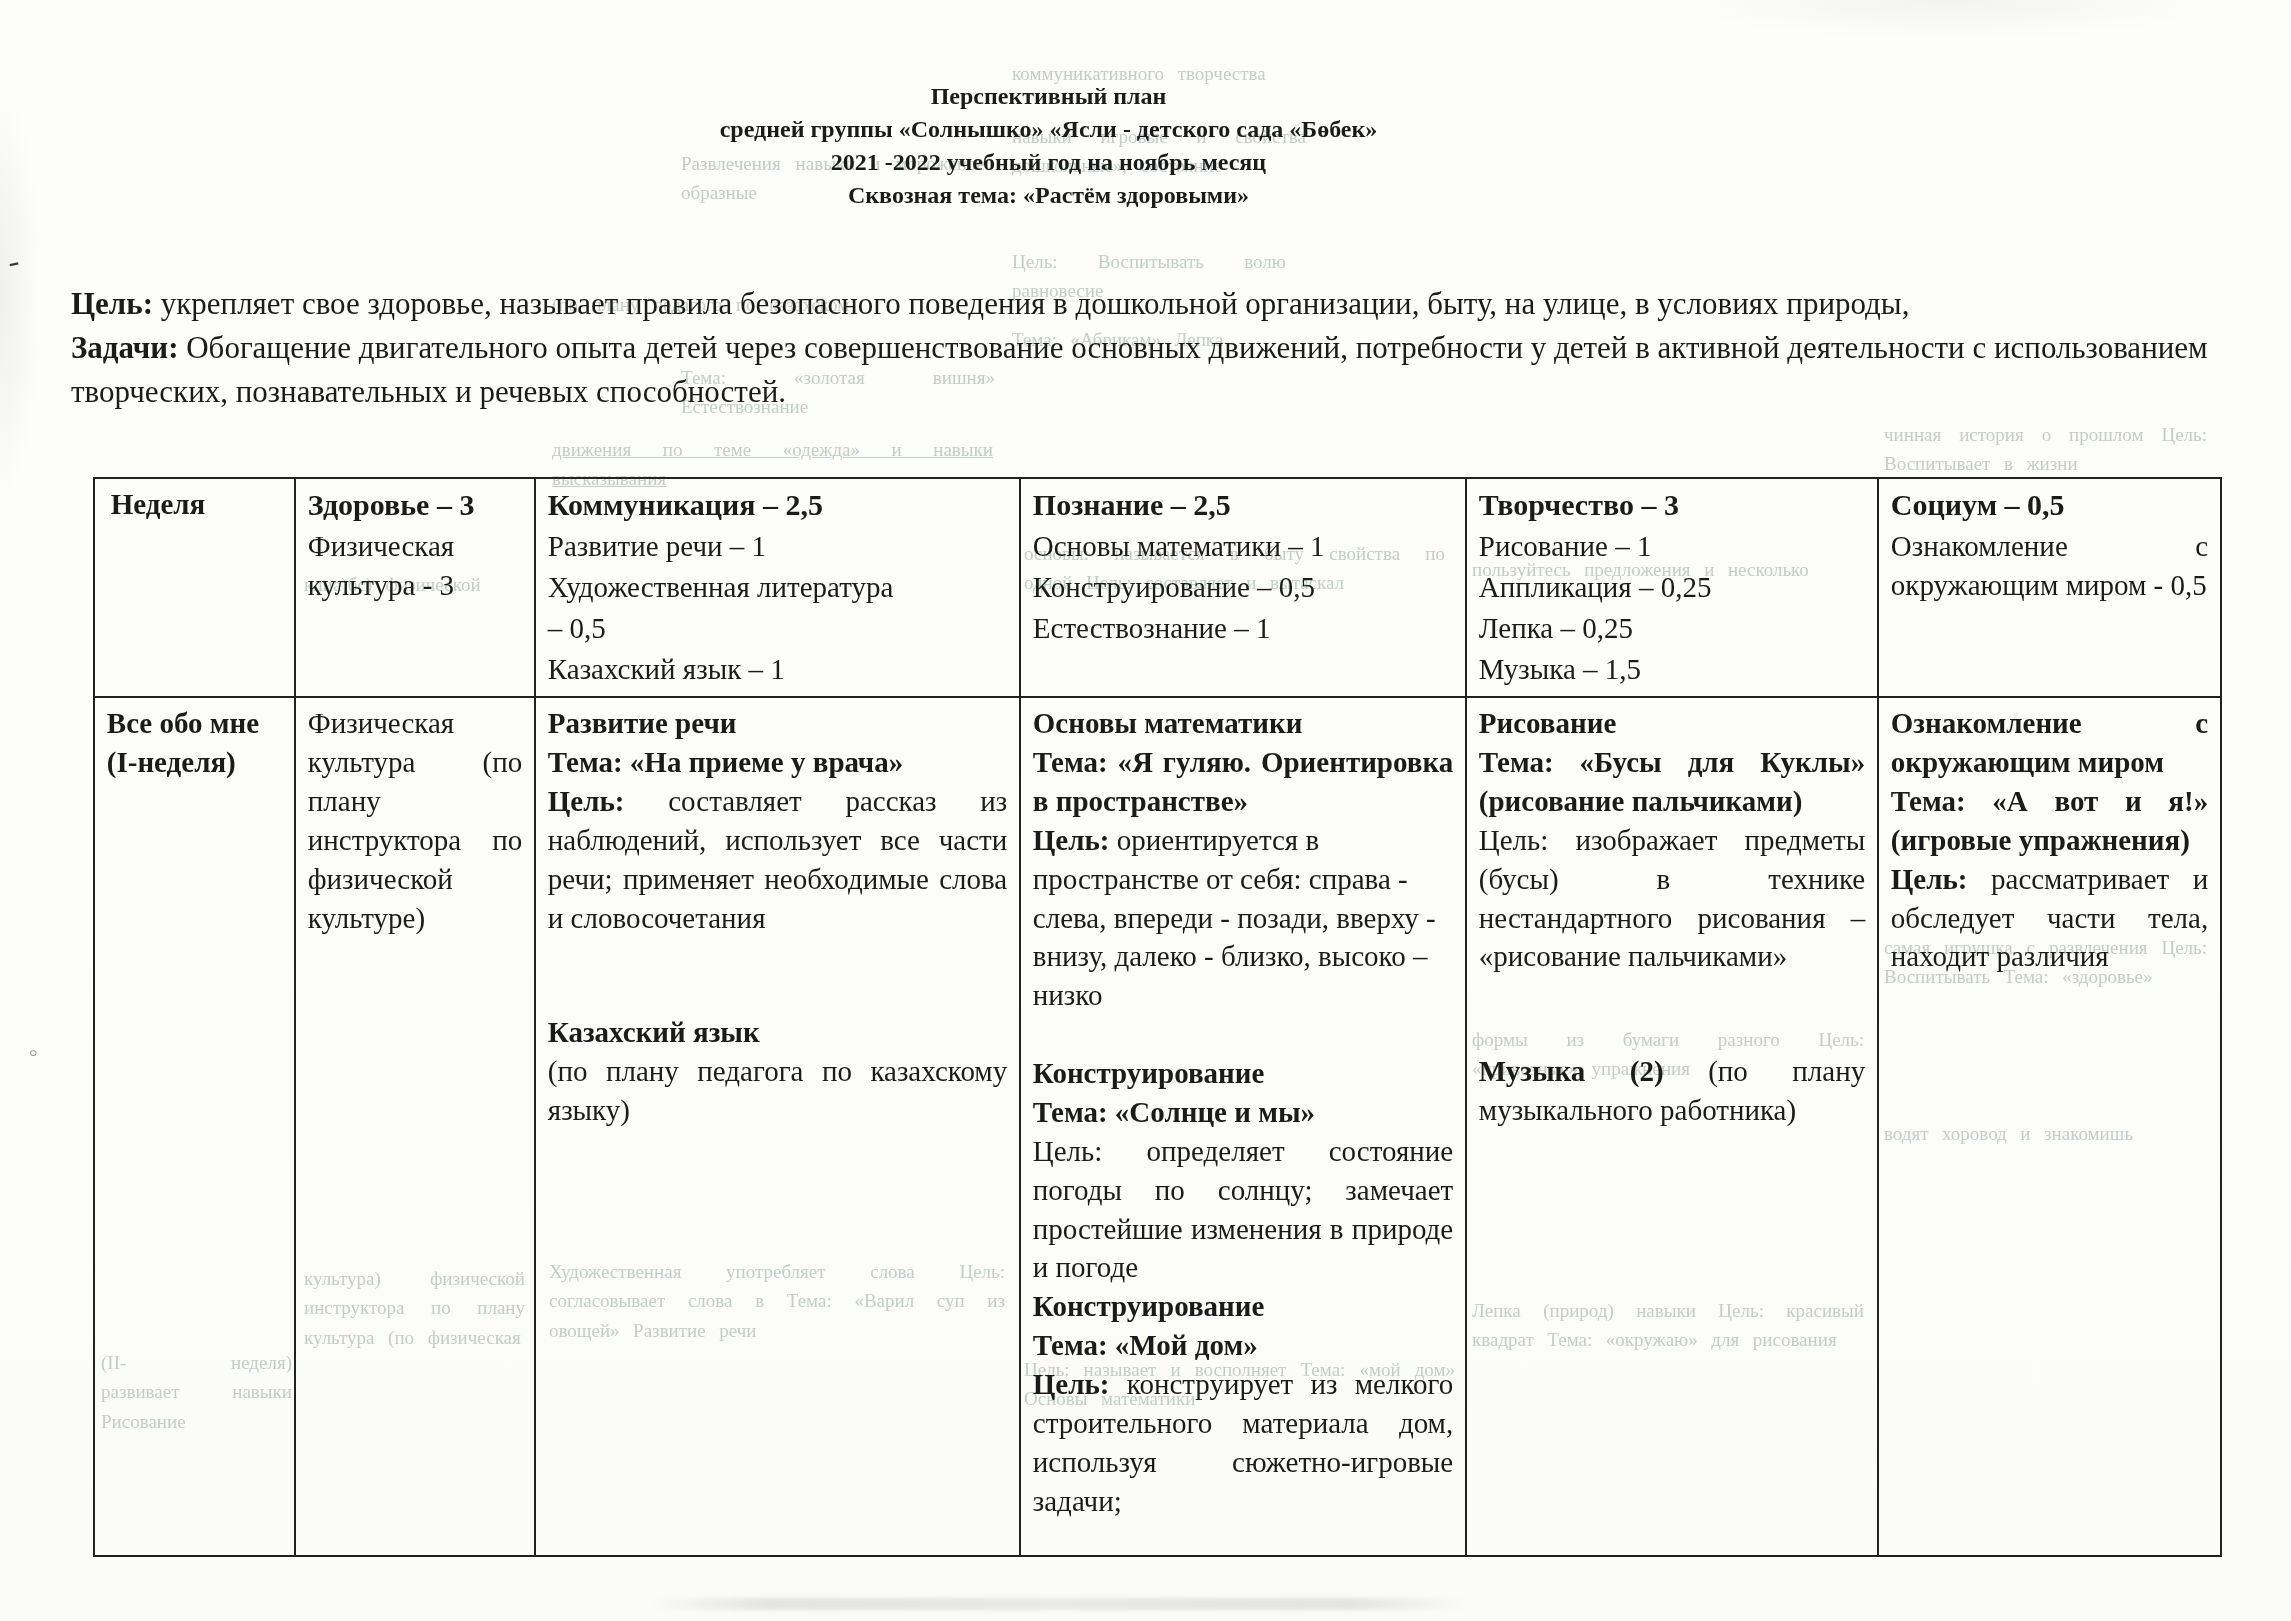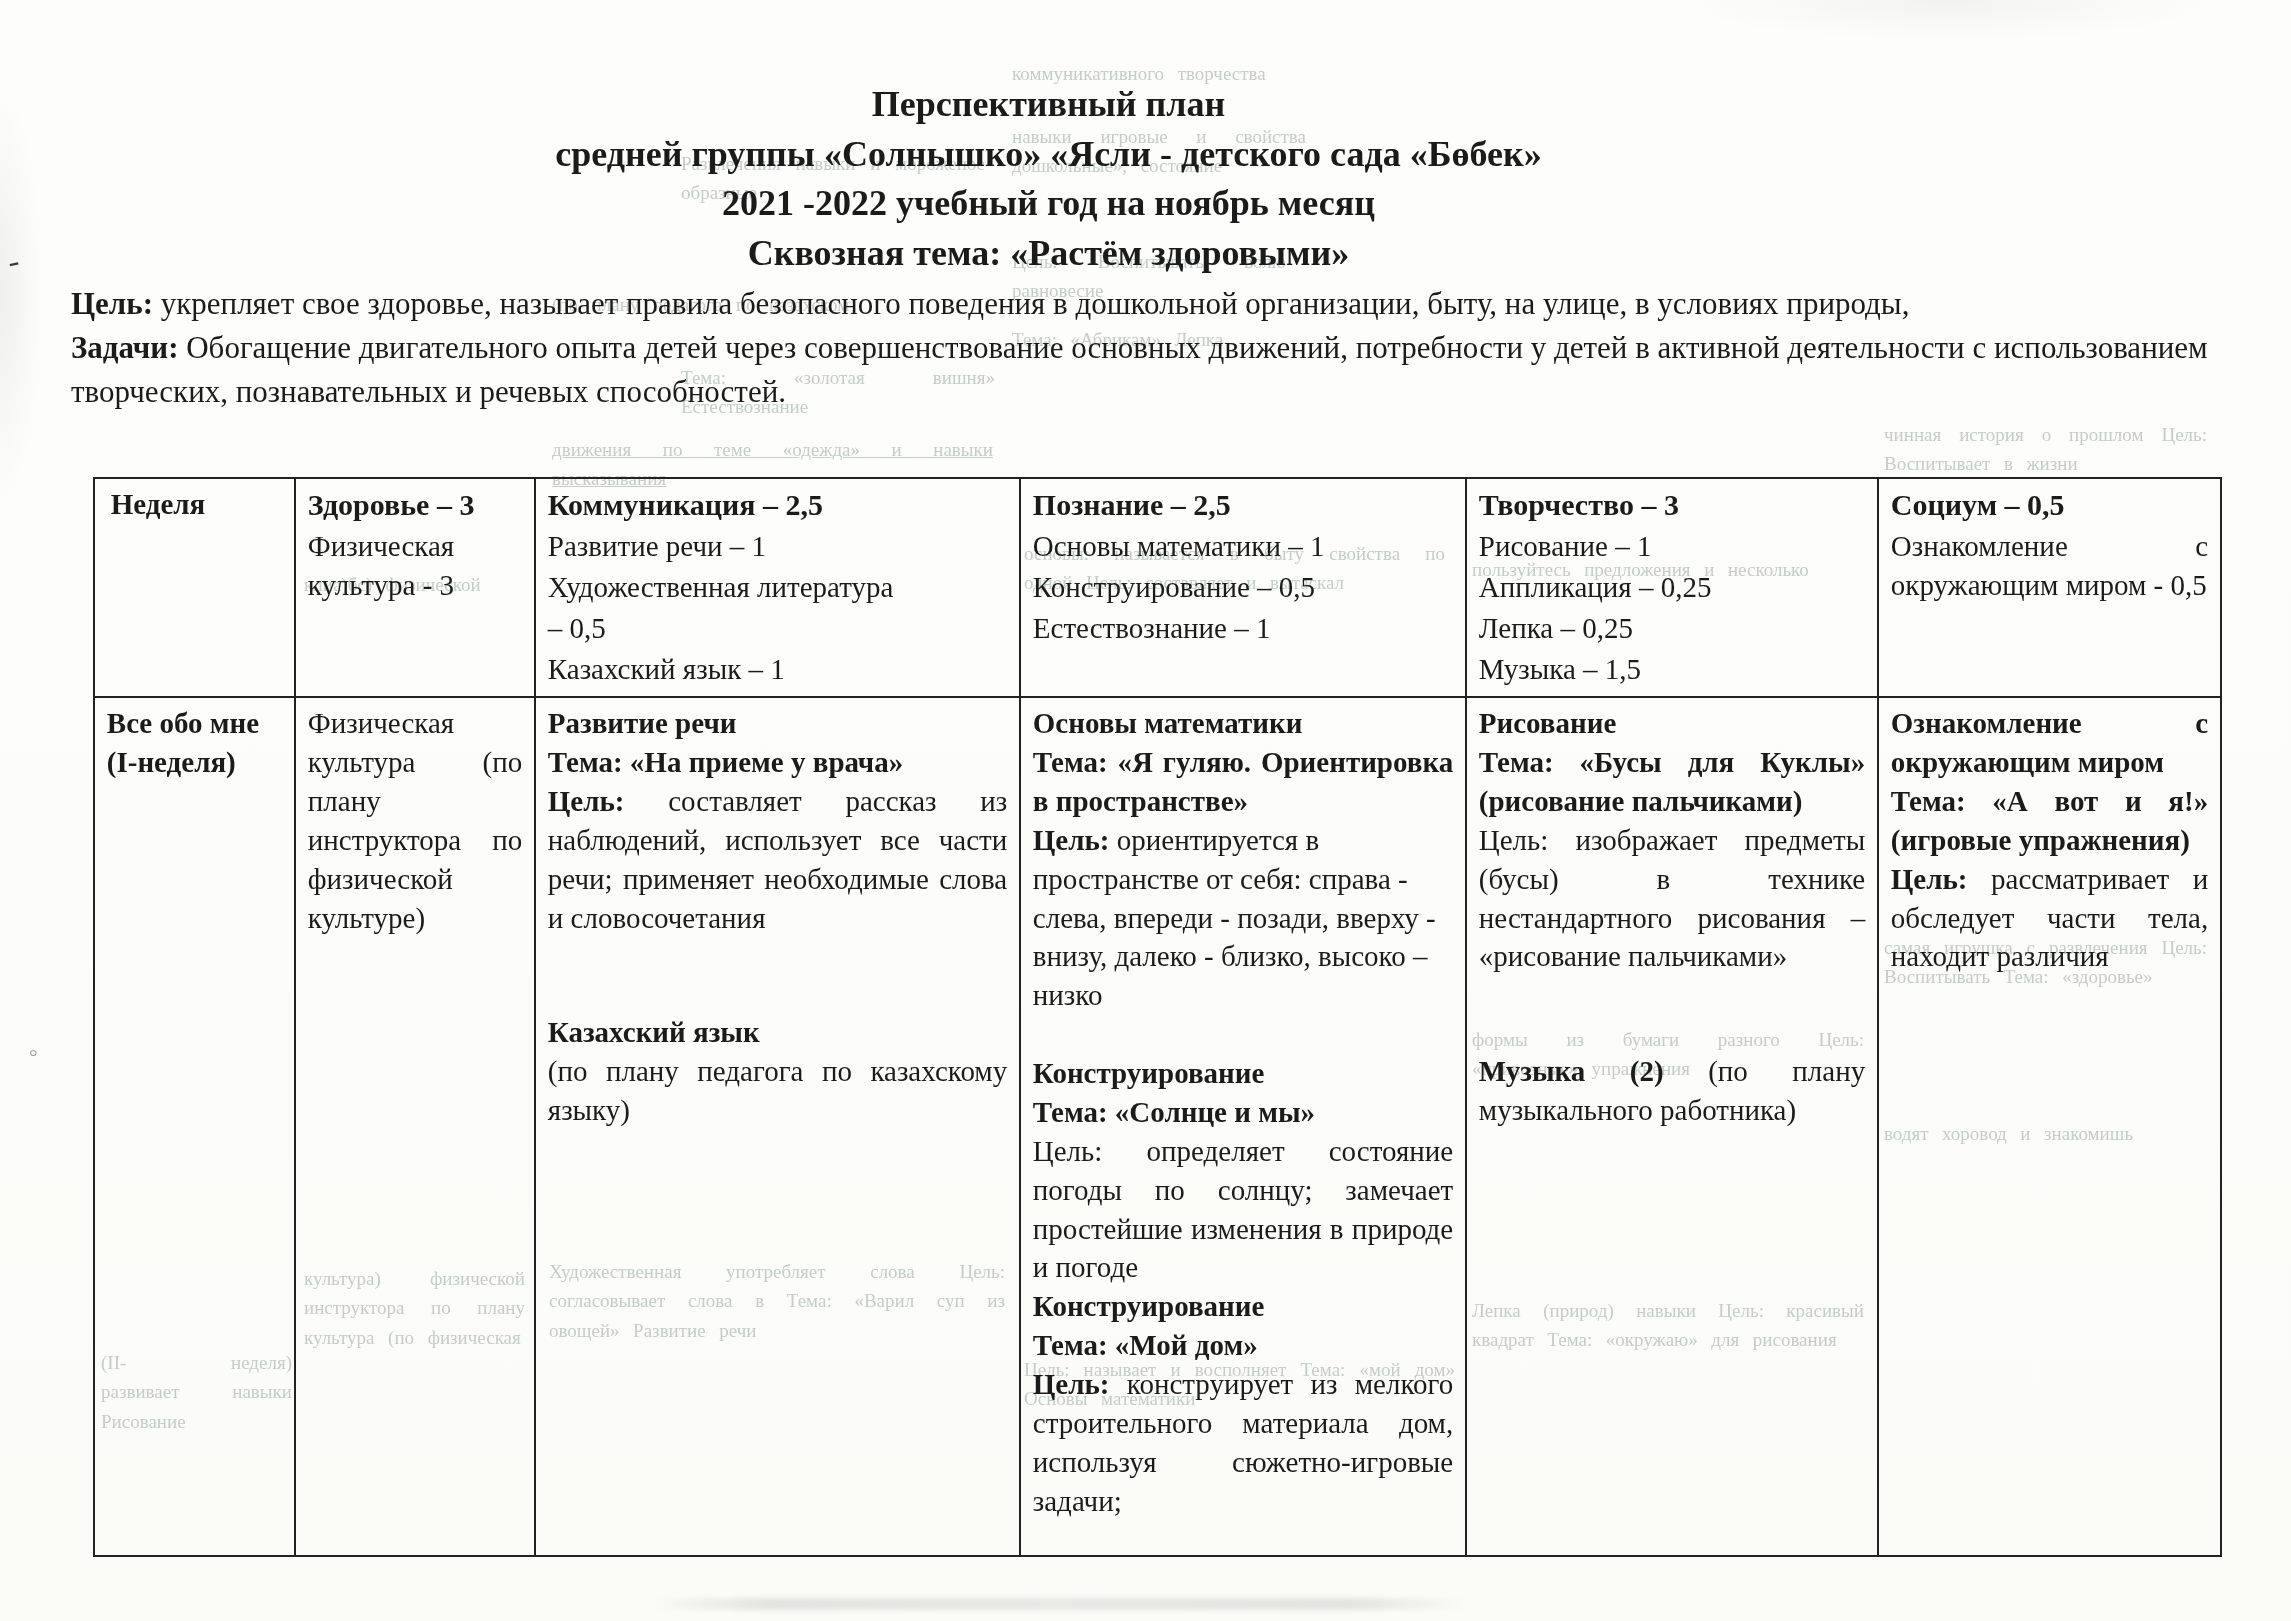--- a/index.html
+++ b/index.html
@@ -39,21 +39,21 @@
     font-size:21.6px;color:#9aa4a1;
   }
   .bottom-smudge{
     position:absolute;left:647px;top:1598px;width:823px;height:11.8px;
     background:linear-gradient(90deg,transparent,#cfcfcc 15%,#d9d9d6 50%,#cfcfcc 85%,transparent);
     filter:blur(2.9px);opacity:.55;
   }
   
   .doc-title{
     position:absolute;left:39px;top:80px;width:2019px;
-    text-align:center;font-weight:bold;font-size:36px;line-height:1.38;
+    text-align:center;font-weight:bold;font-size:24px;line-height:1.38;
   }
   
   .intro{
     position:absolute;left:71px;top:282px;width:2171px;
     font-size:31px;line-height:1.42;text-align:left;
   }
   .intro p{margin:0;}
   .b{font-weight:bold;}
   
   table.plan{

